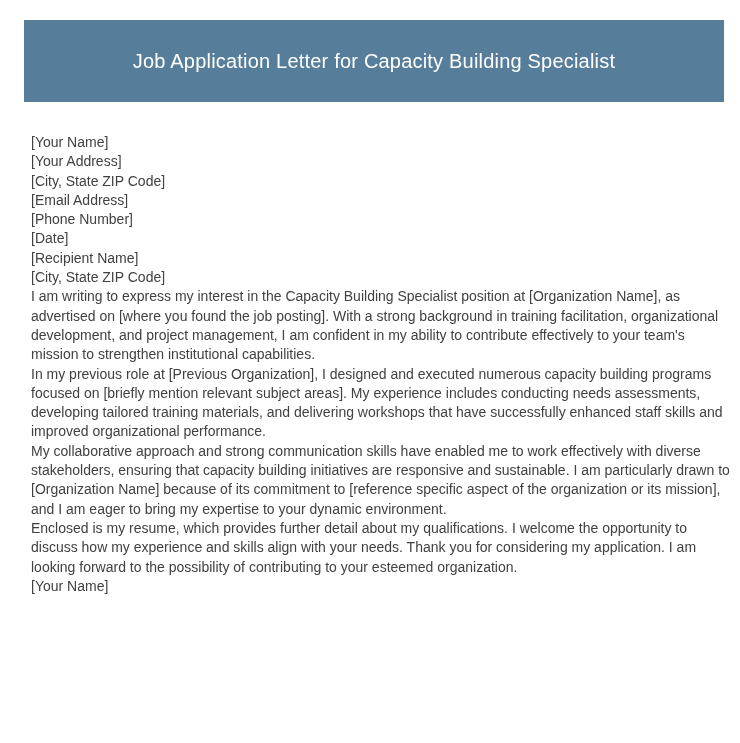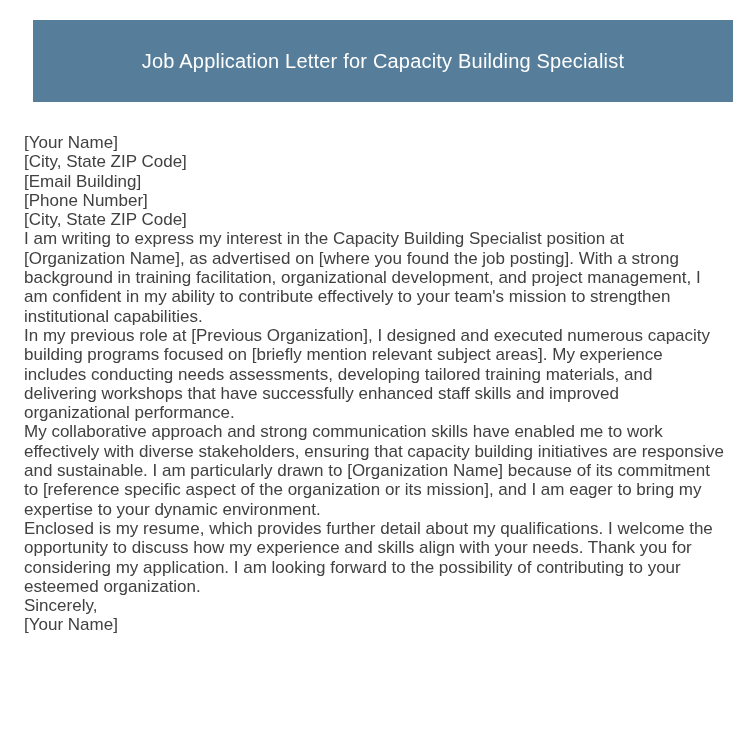--- a/index.html
+++ b/index.html
@@ -13,70 +13,72 @@
     overflow: hidden;
   }
   .page {
     width: 740px;
     height: 743px;
     background: #ffffff;
     position: relative;
   }
   .header-banner {
     position: absolute;
-    left: 33px;
+    left: 24px;
     top: 20px;
     width: 700px;
     height: 82px;
     display: flex;
     align-items: center;
     justify-content: center;
     text-align: center;
   }
   .page-title {
     color: #ffffff;
     font-size: 20px;
     font-weight: 500;
     letter-spacing: 0.2px;
     line-height: 1.2;
   }
   .letter-body {
     position: absolute;
-    left: 24px;
+    left: 31px;
     top: 133px;
     width: 700px;
-    font-size: 17px;
+    font-size: 14px;
     line-height: 19.3px;
     color: #414141;
   }
   .letter-body p, .letter-body div {
     margin: 0;
     padding: 0;
   }
 </style>
 </head>
 <body>
 
 <div class="page" style="background-color: rgb(255, 255, 255);">
 
   <div class="header-banner" style="background-color: rgb(86, 126, 154);">
     <div class="page-title" style="color: rgb(255, 255, 255);">Job Application Letter for Capacity Building Specialist</div>
   </div>
 
   <div class="letter-body" style="color: rgb(65, 65, 65);">
 
     <div>[Your Name]</div>
+    <div>[Your Address]</div>
     <div>[City, State ZIP Code]</div>
-    <div>[Email Building]</div>
+    <div>[Email Address]</div>
     <div>[Phone Number]</div>
+    <div>[Date]</div>
+    <div>[Recipient Name]</div>
     <div>[City, State ZIP Code]</div>
 
 
     <p>I am writing to express my interest in the Capacity Building Specialist position at [Organization Name], as advertised on [where you found the job posting]. With a strong background in training facilitation, organizational development, and project management, I am confident in my ability to contribute effectively to your team's mission to strengthen institutional capabilities.</p>
     <p>In my previous role at [Previous Organization], I designed and executed numerous capacity building programs focused on [briefly mention relevant subject areas]. My experience includes conducting needs assessments, developing tailored training materials, and delivering workshops that have successfully enhanced staff skills and improved organizational performance.</p>
     <p>My collaborative approach and strong communication skills have enabled me to work effectively with diverse stakeholders, ensuring that capacity building initiatives are responsive and sustainable. I am particularly drawn to [Organization Name] because of its commitment to [reference specific aspect of the organization or its mission], and I am eager to bring my expertise to your dynamic environment.</p>
     <p>Enclosed is my resume, which provides further detail about my qualifications. I welcome the opportunity to discuss how my experience and skills align with your needs. Thank you for considering my application. I am looking forward to the possibility of contributing to your esteemed organization.</p>
 
-    <div>Sincerely,</div>
     <div>[Your Name]</div>
 
   </div>
 </div>
 
 </body></html>

